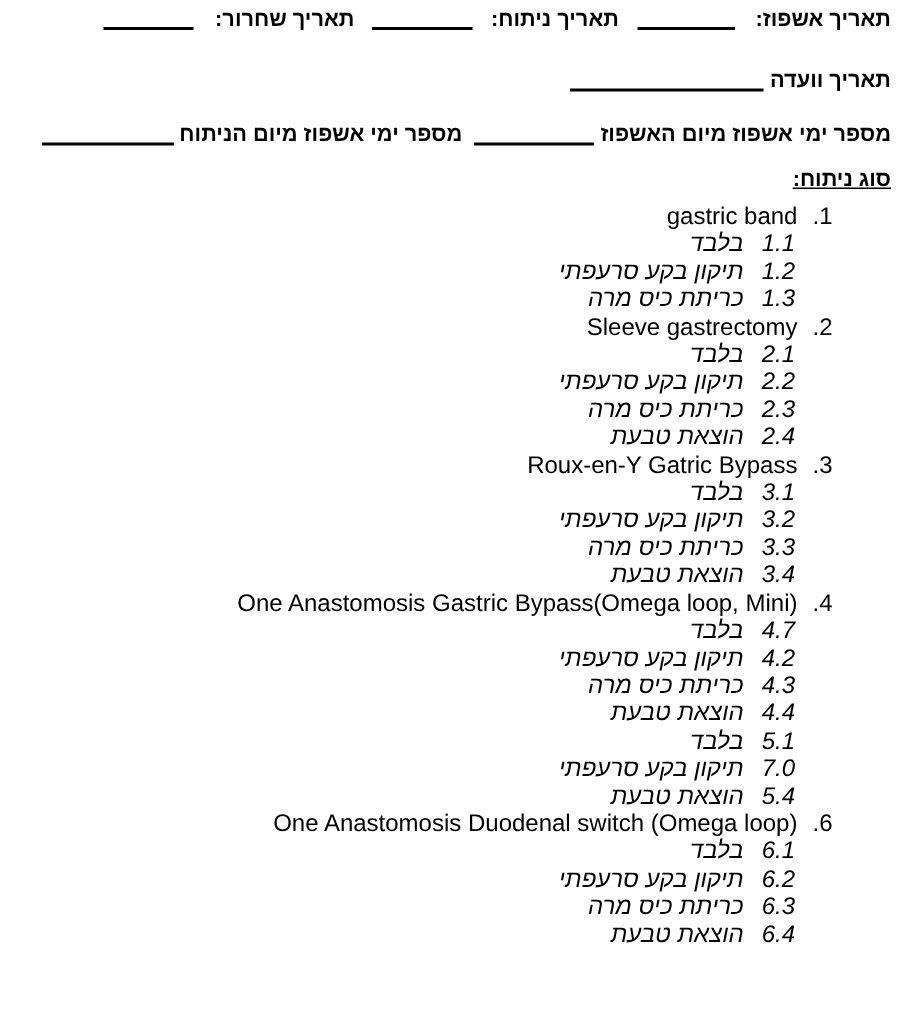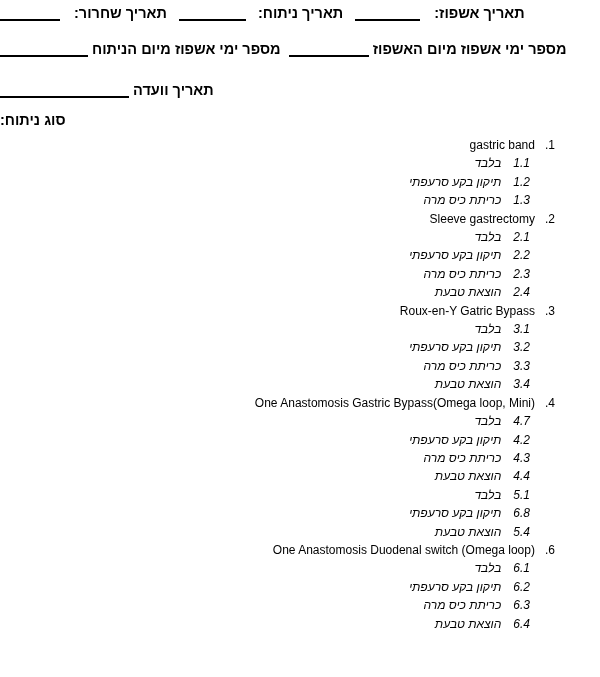--- a/index.html
+++ b/index.html
@@ -3,44 +3,44 @@
 <meta charset="utf-8">
 <style>
   html,body{margin:0;padding:0;}
   body{
     width:600px;height:677px;overflow:hidden;background:#ffffff;color:#000;
     font-family:"Liberation Sans","DejaVu Sans",sans-serif;
   }
   .page{width:600px;height:677px;direction:rtl;}
   
   .hline{
-    direction:rtl;text-align:left;padding-right:6px;white-space:nowrap;
+    direction:rtl;text-align:right;padding-right:6px;white-space:nowrap;
     font-weight:bold;font-size:14.5px;line-height:17px;
   }
   .hline1{padding-top:5px;}
   .hline2{margin-top:19px;}
   .hline3{margin-top:24px;}
-  .heading{margin-top:13px;}
+  .heading{margin-top:13px;text-decoration:underline;}
   .lbl{font-weight:bold;}
   .blank{
     display:inline-block;height:0;border-bottom:2px solid #000;
     vertical-align:-3px;
   }
   .u65{width:65px;margin-right:10px;}
   .u67{width:67px;margin-right:8px;}
   .u60{width:60px;margin-right:10px;}
   .u80{width:80px;}
   .u88{width:88px;}
   .u129{width:129px;}
   .gap8{margin-right:8px;}
   .gap4{margin-right:4px;}
   
   .list{
     direction:rtl;margin-top:7px;padding-right:45px;
-    font-size:12px;line-height:18.4px;
+    font-size:16px;line-height:18.4px;
   }
   .row{white-space:nowrap;text-align:right;}
   .row.sub{padding-right:25px;font-style:italic;}
   .num{unicode-bidi:isolate;direction:rtl;}
   .row.main .num{margin-left:10px;}
   .row.sub .num{margin-left:12px;}
   .latin{unicode-bidi:isolate;direction:ltr;}
   .heb{unicode-bidi:isolate;direction:rtl;}
 </style>
 </head>
@@ -50,30 +50,30 @@
 
   <div class="hline hline1">
     <span class="lbl">תאריך אשפוז:</span>
     <span class="blank u65"></span>
     <span class="lbl gap8">תאריך ניתוח:</span>
     <span class="blank u67"></span>
     <span class="lbl gap8">תאריך שחרור:</span>
     <span class="blank u60"></span>
   </div>
 
+  <div class="hline hline3">
+    <span class="lbl">תאריך וועדה</span>
+    <span class="blank u129"></span>
+  </div>
+
   <div class="hline hline2">
     <span class="lbl">מספר ימי אשפוז מיום האשפוז</span>
     <span class="blank u80"></span>
     <span class="lbl gap4">מספר ימי אשפוז מיום הניתוח</span>
     <span class="blank u88"></span>
-  </div>
-
-  <div class="hline hline3">
-    <span class="lbl">תאריך וועדה</span>
-    <span class="blank u129"></span>
   </div>
 
   <div class="hline heading">סוג ניתוח:</div>
 
   <div class="list">
 
     <div class="row main">
       <span class="num">1.</span><span class="latin">gastric band</span>
     </div>
     <div class="row sub">
@@ -131,21 +131,21 @@
       <span class="num">4.3</span><span class="heb">כריתת כיס מרה</span>
     </div>
     <div class="row sub">
       <span class="num">4.4</span><span class="heb">הוצאת טבעת</span>
     </div>
 
     <div class="row sub">
       <span class="num">5.1</span><span class="heb">בלבד</span>
     </div>
     <div class="row sub">
-      <span class="num">6.8</span><span class="heb">תיקון בקע סרעפתי</span>
+      <span class="num">7.0</span><span class="heb">תיקון בקע סרעפתי</span>
     </div>
     <div class="row sub">
       <span class="num">5.4</span><span class="heb">הוצאת טבעת</span>
     </div>
 
     <div class="row main">
       <span class="num">6.</span><span class="latin">One Anastomosis Duodenal switch (Omega loop)</span>
     </div>
     <div class="row sub">
       <span class="num">6.1</span><span class="heb">בלבד</span>

